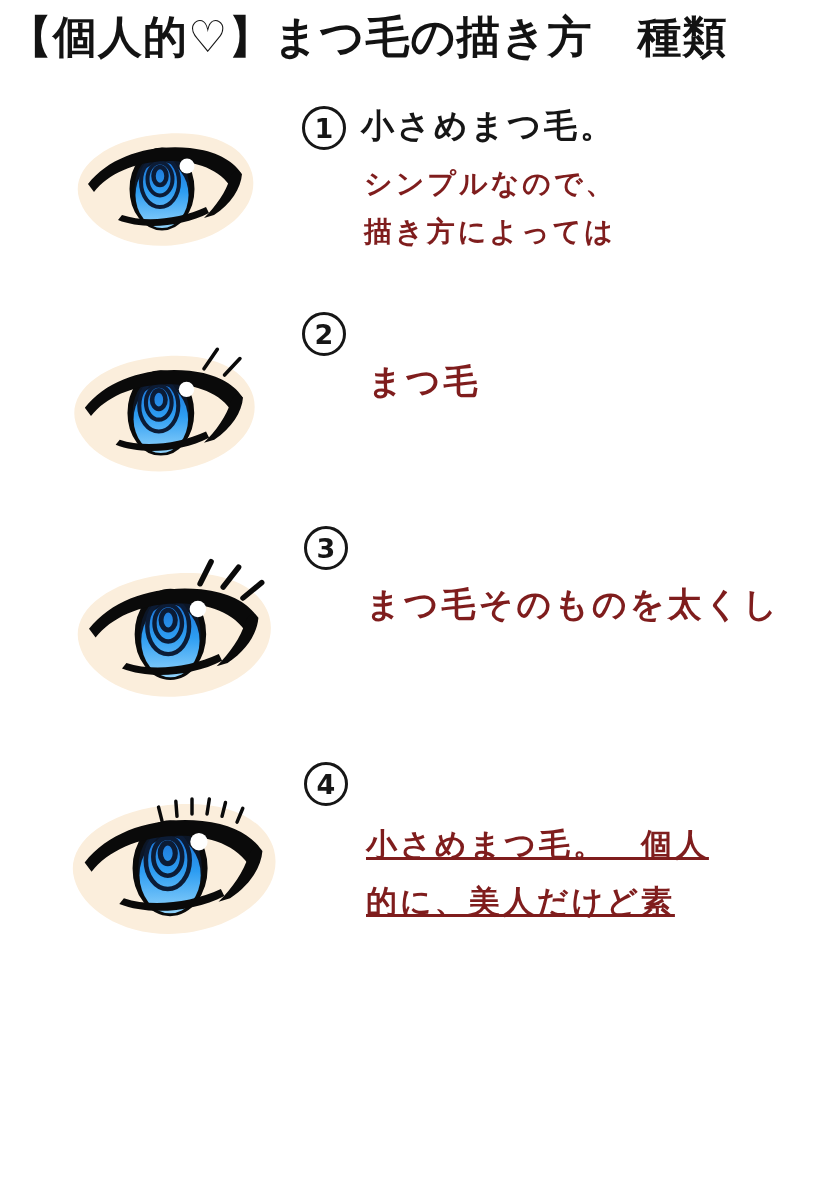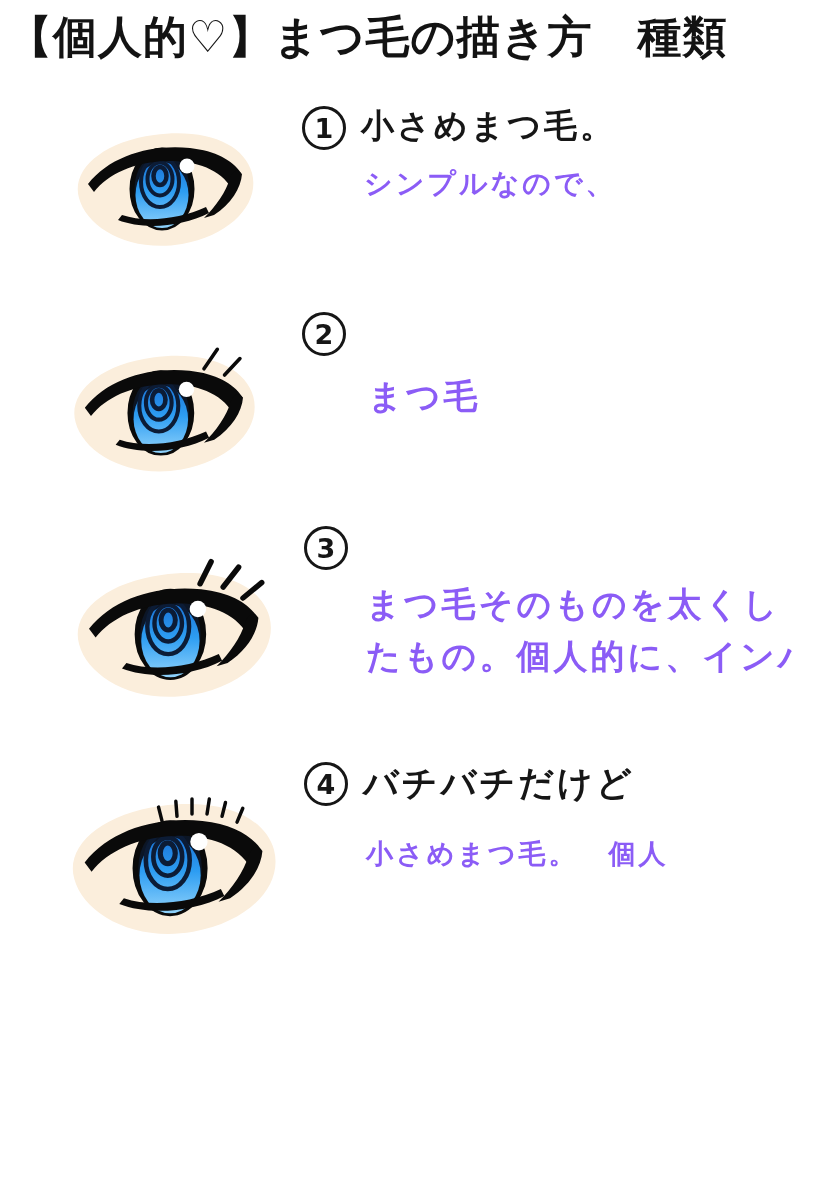--- a/index.html
+++ b/index.html
@@ -6,37 +6,37 @@
   body{font-family:"DejaVu Sans",sans-serif;color:#131313;}
   .page{position:relative;width:798px;height:1194px;background:#ffffff;overflow:hidden;}
   .title{position:absolute;left:8px;top:8px;width:820px;font-size:44px;font-weight:bold;
          letter-spacing:1px;white-space:nowrap;color:#131313;}
   .section{position:absolute;}
   .line{display:flex;align-items:flex-start;gap:15px;font-weight:bold;color:#161616;
         letter-spacing:3px;}
   .num{flex:0 0 auto;width:44px;height:44px;border:3.5px solid #161616;border-radius:50%;
        display:inline-flex;align-items:center;justify-content:center;font-size:27px;
        font-weight:bold;letter-spacing:0;box-sizing:border-box;margin-top:2px;}
-  .cont{font-weight:bold;color:#8b5cf6;letter-spacing:3px;}
+  .cont{font-weight:bold;color:#7f1d1d;letter-spacing:3px;}
   
   .sec1{left:302px;top:104px;width:500px;}
   .sec1 .line{font-size:33px;}
   .sec1 .cont{font-size:28px;padding-left:62px;margin-top:19px;line-height:29px;}
   
   .sec2{left:302px;top:310px;width:480px;}
   .sec2 .line{font-size:34px;}
-  .sec2 .cont{font-size:34px;padding-left:66px;margin-top:22px;line-height:36px;}
+  .sec2 .cont{font-size:34px;padding-left:66px;margin-top:10px;line-height:36px;font-family:Liberation Mono, monospace;}
   
   .sec3{left:304px;top:524px;width:528px;}
   .sec3 .line{font-size:34px;}
   .sec3 .cont{font-size:34px;padding-left:62px;margin-top:16px;line-height:36px;}
   
   .sec4{left:304px;top:760px;width:528px;}
   .sec4 .line{font-size:35px;}
-  .sec4 .cont{font-size:27px;padding-left:62px;margin-top:28px;line-height:37px;}
+  .sec4 .cont{font-size:31px;padding-left:62px;margin-top:20px;line-height:37px;text-decoration:underline;}
   .eye{position:absolute;display:block;}
   .eye1{left:58px;top:116px;width:220px;}
   .eye2{left:54px;top:338px;width:226px;}
   .eye3{left:56px;top:554px;width:242px;}
   .eye4{left:50px;top:784px;width:254px;}
 </style>
 </head>
 <body>
 
 <div class="page">
@@ -139,38 +139,38 @@
     </g>
     <circle cx="129" cy="50" r="7.5" fill="#ffffff"></circle>
   </svg>
 
   <div class="section sec1">
     <div class="line">
       <span class="num">1</span>
       <span>小さめまつ毛。</span>
     </div>
     <div class="cont">シンプルなので、</div>
+    <div class="cont">描き方によっては</div>
   </div>
 
   <div class="section sec2">
     <div class="line">
       <span class="num">2</span>
     </div>
     <div class="cont">まつ毛</div>
   </div>
 
   <div class="section sec3">
     <div class="line">
       <span class="num">3</span>
     </div>
     <div class="cont">まつ毛そのものを太くし</div>
-    <div class="cont">たもの。個人的に、インパ</div>
   </div>
 
   <div class="section sec4">
     <div class="line">
       <span class="num">4</span>
-      <span>バチバチだけど</span>
     </div>
     <div class="cont">小さめまつ毛。　個人</div>
+    <div class="cont">的に、美人だけど素</div>
   </div>
 
 </div>
 
 </body></html>

